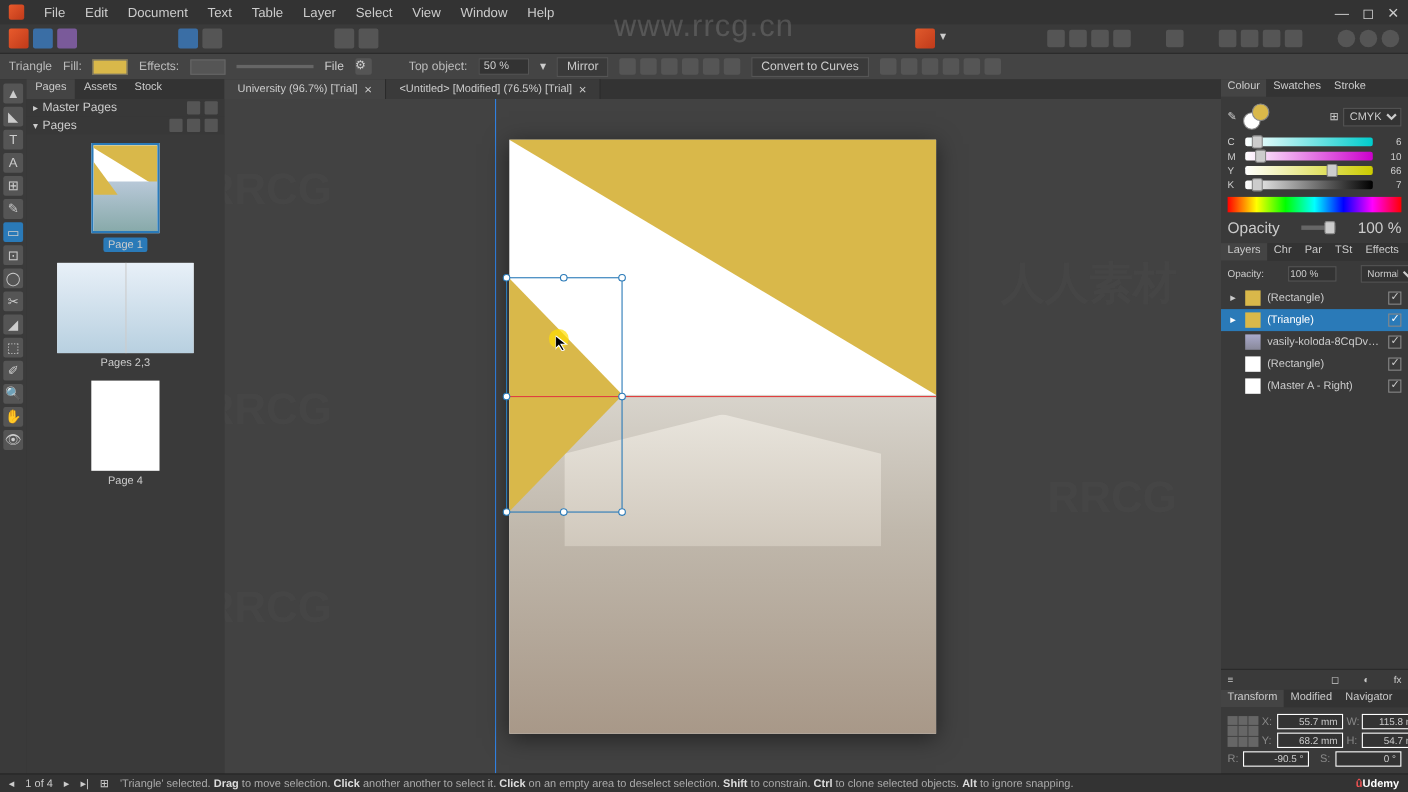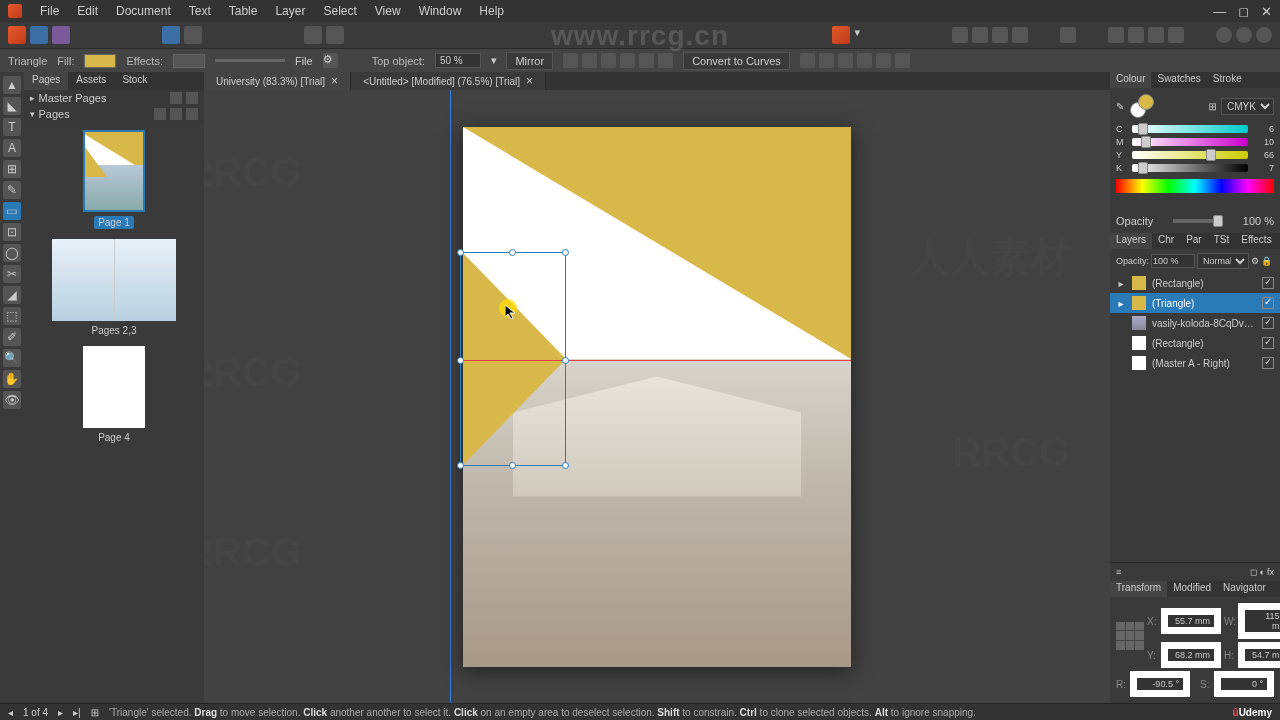--- a/index.html
+++ b/index.html
@@ -79,51 +79,51 @@
 .sl-row{display:flex;align-items:center;gap:4px}
 .sl-lbl{width:12px;font-size:9px}
 .sl-track{flex:1;height:8px;position:relative;border-radius:2px}
 .sl-c{background:linear-gradient(90deg,#fff,#0cc)}
 .sl-m{background:linear-gradient(90deg,#fff,#c0c)}
 .sl-y{background:linear-gradient(90deg,#fff,#cc0)}
 .sl-k{background:linear-gradient(90deg,#fff,#000)}
 .sl-knob{position:absolute;top:-2px;width:10px;height:12px;background:#ccc;border:1px solid #888;border-radius:2px}
 .sl-val{width:22px;text-align:right;font-size:9px}
 .spectrum{height:14px;margin-top:6px;background:linear-gradient(90deg,#f00,#ff0,#0f0,#0ff,#00f,#f0f,#f00)}
-.opacity-row{display:flex;align-items:center;gap:20px;margin-top:22px;font-size:11px}
+.opacity-row{display:flex;align-items:center;gap:20px;margin-top:6px;font-size:14px}
 .op-track{flex:1;height:4px;background:#666;position:relative}
 .layers-sec{flex:1;display:flex;flex-direction:column}
-.layers-hdr{display:flex;align-items:center;padding:4px 6px;gap:2px;font-size:9px}
+.layers-hdr{display:flex;align-items:center;padding:4px 6px;gap:22px;font-size:9px}
 .layers-hdr input{width:44px;background:#333;border:1px solid #555;color:#ccc;font-size:9px;padding:1px}
 .layers-hdr select{background:#333;border:1px solid #555;color:#ccc;font-size:9px;padding:1px;width:52px}
 .layers-list{flex:1;overflow:auto}
 .layer{display:flex;align-items:center;padding:3px 6px;gap:6px;font-size:10px;cursor:pointer}
 .layer.sel{background:#2a7ab8;color:#fff}
 .layer .ico{width:14px;height:14px;background:#555;flex-shrink:0}
 .layer .ico.y{background:#d9b84a}
 .layer .ico.w{background:#fff}
 .layer .ico.p{background:linear-gradient(#aac,#889)}
 .layer .name{flex:1;white-space:nowrap;overflow:hidden;text-overflow:ellipsis}
 .layer .chk{width:12px;height:12px;border:1px solid #888;position:relative}
 .layer .chk::after{content:'✓';position:absolute;top:-2px;left:1px;font-size:10px}
 .layer .open{width:10px;text-align:center}
 .transform-sec{padding:6px;font-size:10px}
 .tf-grid{display:grid;grid-template-columns:auto 1fr 1fr;gap:3px;align-items:center}
 .tf-anchor{width:28px;height:28px;background:#444;display:grid;grid-template-columns:repeat(3,1fr);grid-template-rows:repeat(3,1fr);gap:1px;grid-row:span 2}
 .tf-anchor div{background:#666}
 .tf-field{display:flex;gap:2px;align-items:center}
 .tf-field .l{color:#888;width:12px}
-.tf-field .v{background:#333;border:7px solid #ffffff;padding:1px 4px;width:60px;font-size:9px;text-align:right}
+.tf-field .v{background:#333;border:1px solid #ffffff;padding:1px 4px;width:60px;font-size:9px;text-align:right}
 .tf-row3{display:flex;gap:10px;margin-top:3px}
 .statusbar{height:17px;background:#333;display:flex;align-items:center;padding:0 8px;font-size:10px;gap:10px;border-top:1px solid #222}
 .sb-txt{color:#aaa}
 .sb-txt b{color:#ddd}
 .sb-right{margin-left:auto;display:flex;align-items:center;gap:6px}
 .udemy{font-weight:bold;color:#fff}
-.watermark{position:absolute;top:20px;left:50%;transform:translateX(-50%);font-size:28px;color:rgba(255,255,255,.15);font-weight:bold;letter-spacing:1px;pointer-events:none;z-index:10}
+.watermark{position:absolute;top:8px;left:50%;transform:translateX(-50%);font-size:28px;color:rgba(255,255,255,.15);font-weight:normal;letter-spacing:1px;pointer-events:none;z-index:10}
 .wm2{position:absolute;color:rgba(120,120,120,.08);font-size:40px;pointer-events:none;font-weight:bold;white-space:nowrap}
 </style>
 </head>
 <body>
 
 <div class="watermark">www.rrcg.cn</div>
 
 <div class="menubar">
   <div class="logo"></div>
   <span>File</span>
@@ -276,21 +276,21 @@
         </div>
       <div class="thumb-cap">Pages 2,3</div>
       <div class="thumb-page"></div>
       <div class="thumb-cap">Page 4</div>
     </div>
   </div>
 
   <div class="canvas-area">
     <div class="doc-tabs">
       <div class="d-tab active">
-        <span>University (83.3%) [Trial]</span>
+        <span>University (96.7%) [Trial]</span>
           <span class="x">×</span>
       </div>
       <div class="d-tab">
         <span>&lt;Untitled&gt; [Modified] (76.5%) [Trial]</span>
           <span class="x">×</span>
       </div>
     </div>
     <div class="viewport">
       <div class="guide-v" style="left:246px"></div>
       <div class="wm2" style="top:60px;left:-20px">RRCG</div>

